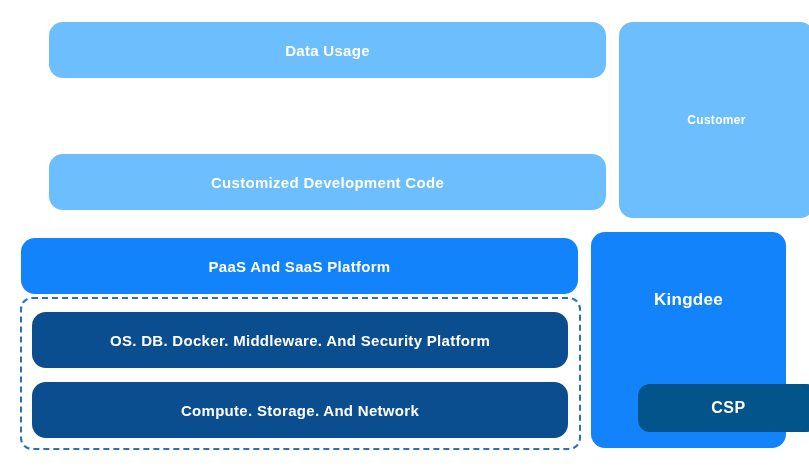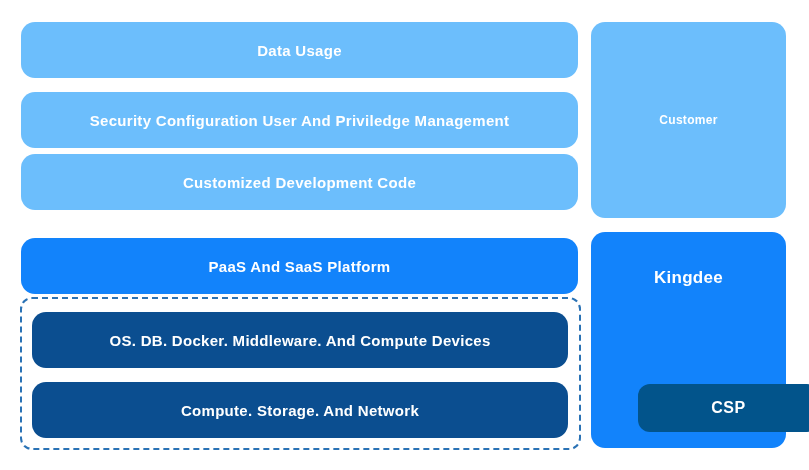--- a/index.html
+++ b/index.html
@@ -28,21 +28,21 @@
     border-radius:14px;
     display:flex;
     align-items:center;
     justify-content:center;
     color:var(--text);
     font-weight:700;
     font-size:15px;
     letter-spacing:.3px;
     text-align:center;
   }
-  .tone-light{background:var(--light-blue);}
+  .tone-light{background:var(--light-blue);margin-left:28px;}
   .tone-medium{background:var(--medium-blue);}
 
   
   .layer{left:21px;width:557px;height:56px;}
   .layer-0{top:22px;}
   .layer-1{top:92px;}
   .layer-2{top:154px;}
   .layer-3{top:238px;}
 
   
@@ -69,21 +69,21 @@
   .customer-box{left:591px;top:22px;width:195px;height:196px;font-size:12px;}
   .kingdee-box{
     position:absolute;
     left:591px;top:232px;width:195px;height:216px;
     background:var(--medium-blue);
     border-radius:14px;
     color:var(--text);
   }
   .kingdee-label{
     display:block;
-    padding-top:36px;
+    padding-top:58px;
     text-align:center;
     font-weight:700;
     font-size:17px;
     letter-spacing:.3px;
   }
   .csp-box{
     position:absolute;
     left:7px;bottom:16px;
     width:181px;height:48px;
     background:var(--csp-navy);
@@ -93,33 +93,30 @@
   }
 </style>
 </head>
 <body>
 
 <div class="canvas">
 
   <div class="box layer layer-0 tone-light">
     <span>Data Usage</span>
   </div>
-  <div class="box layer layer-1 tone-light">
-    <span>Security Configuration User And Priviledge Management</span>
-  </div>
   <div class="box layer layer-2 tone-light">
     <span>Customized Development Code</span>
   </div>
   <div class="box layer layer-3 tone-medium">
     <span>PaaS And SaaS Platform</span>
   </div>
 
   <div class="infra-group">
     <div class="infra-row infra-row-0">
-      <span>OS. DB. Docker. Middleware. And Compute Devices</span>
+      <span>OS. DB. Docker. Middleware. And Security Platform</span>
     </div>
     <div class="infra-row infra-row-1">
       <span>Compute. Storage. And Network</span>
     </div>
   </div>
 
   <div class="box customer-box tone-light">
     <span>Customer</span>
   </div>
 

